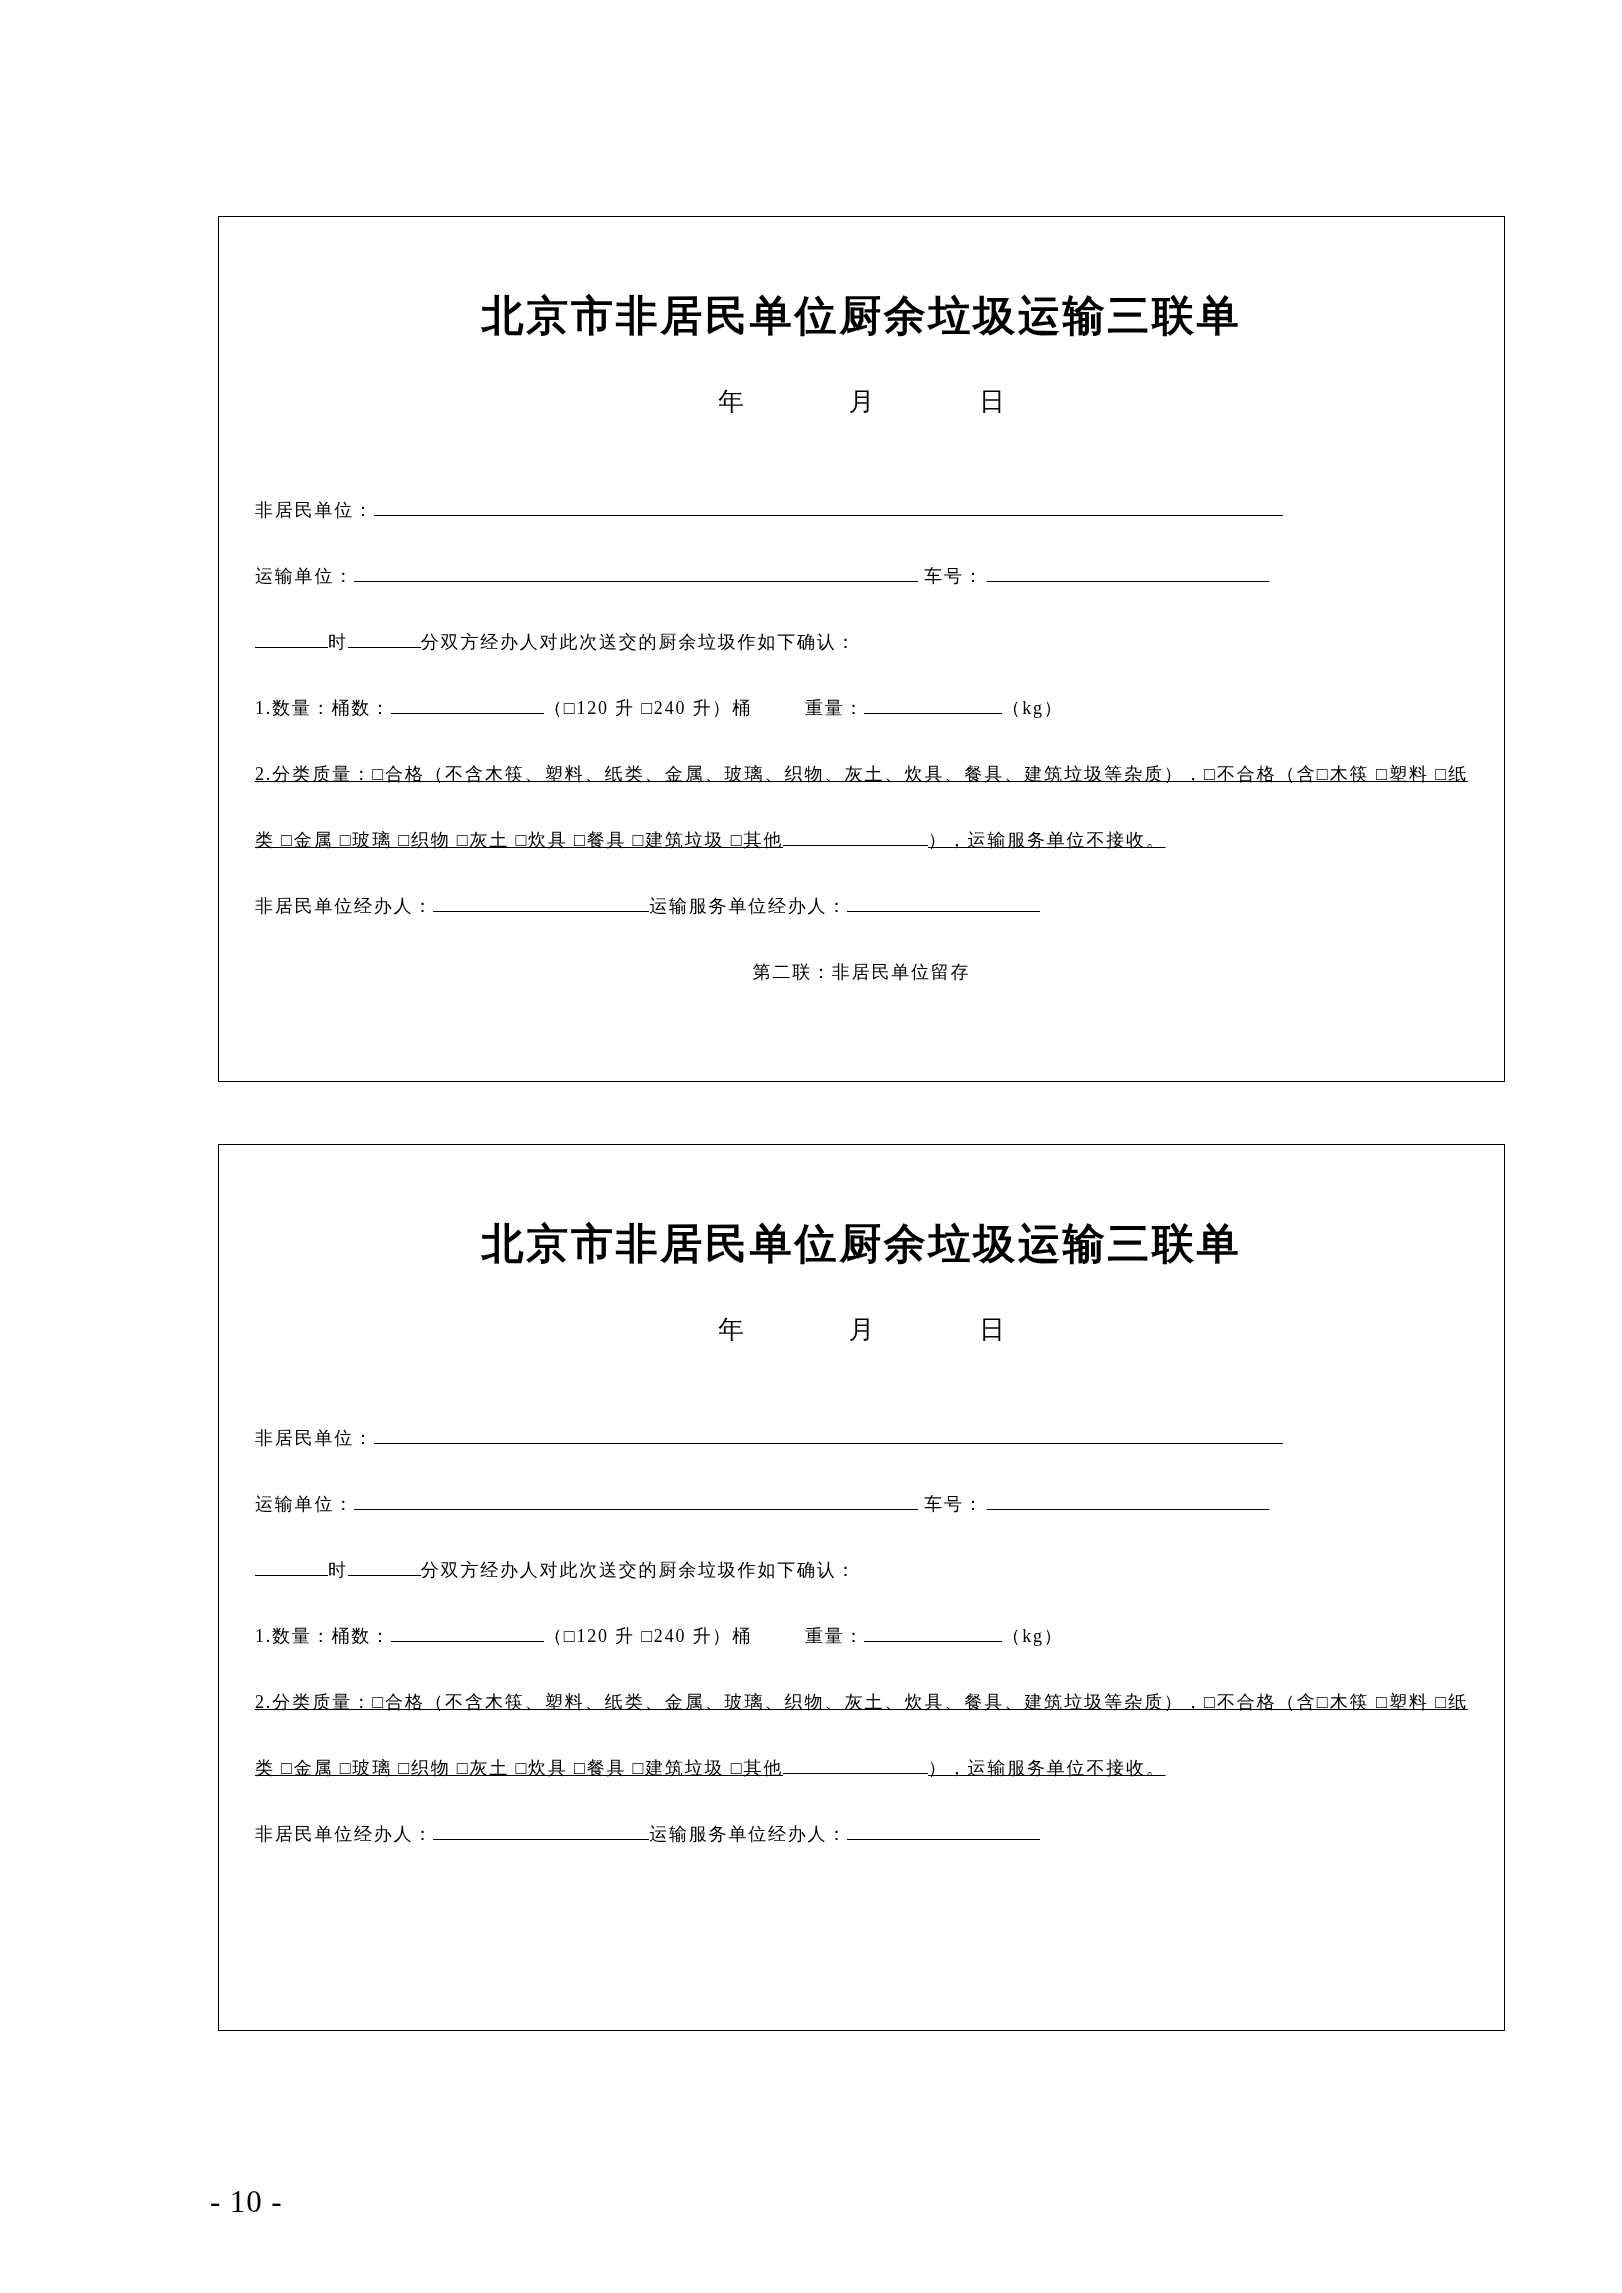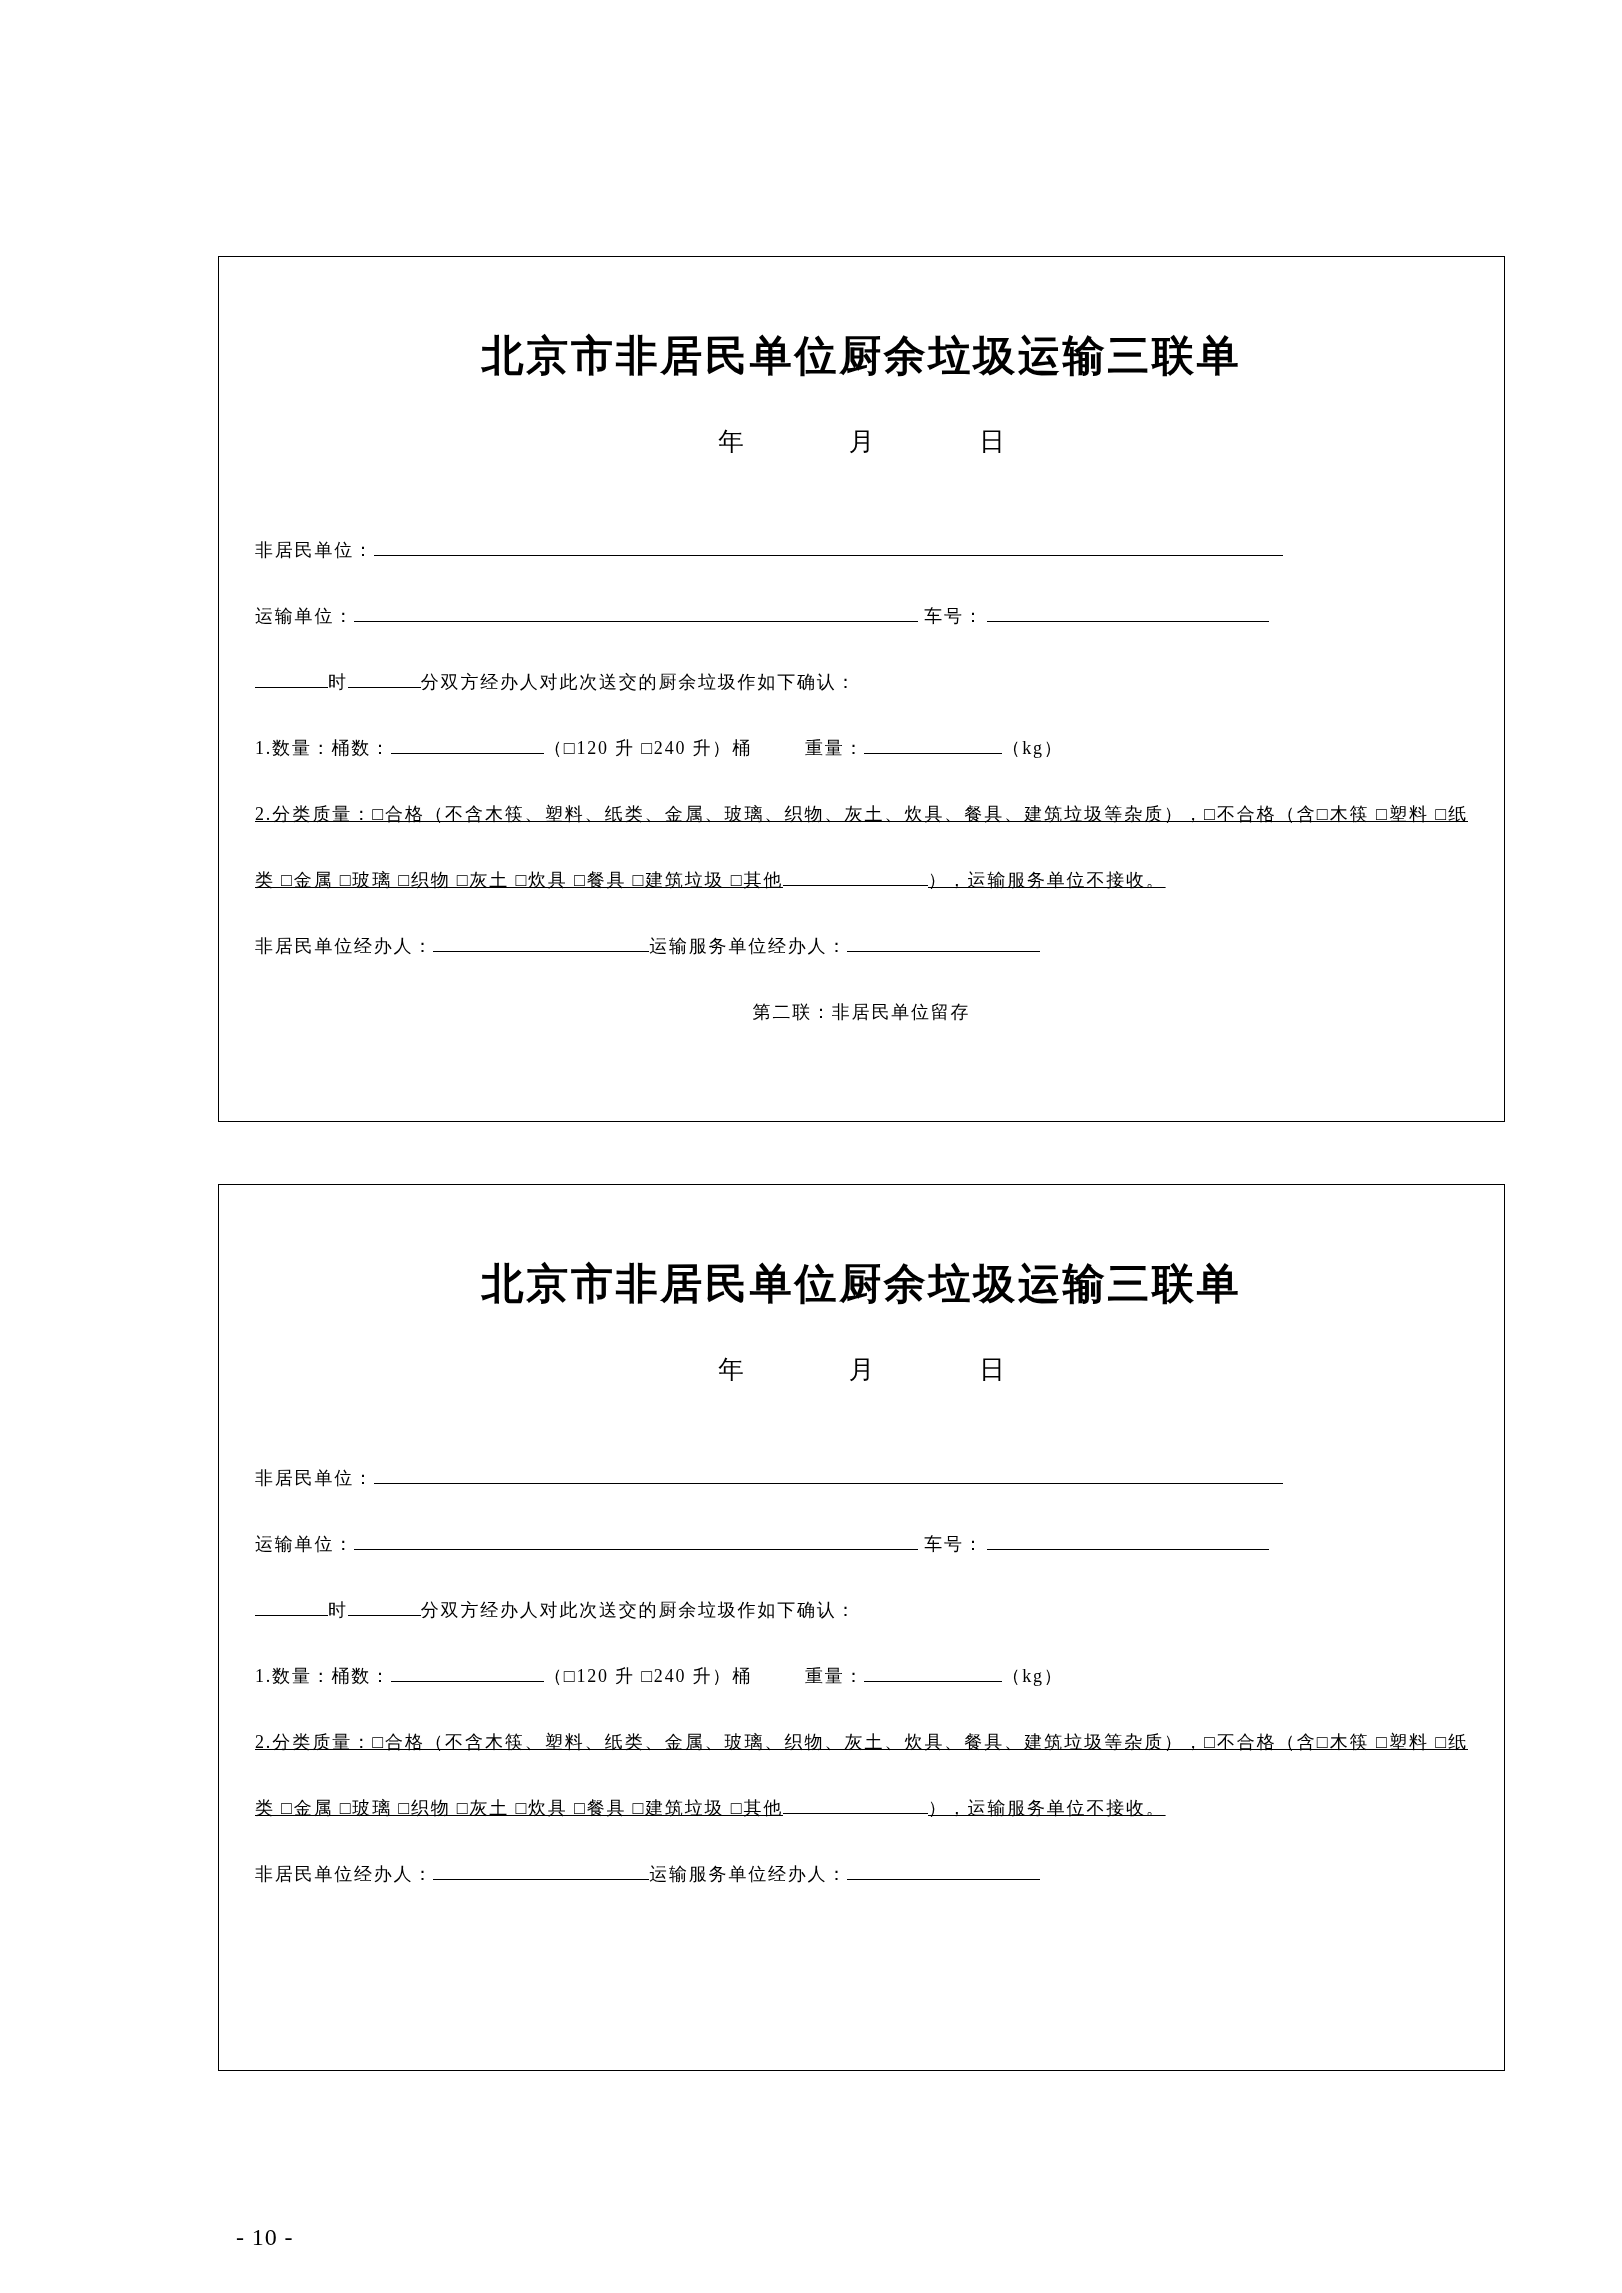--- a/index.html
+++ b/index.html
@@ -2,21 +2,21 @@
 <html style="font-size:14.5px"><head>
 <meta charset="utf-8">
 <style>
   * { margin:0; padding:0; box-sizing:border-box; }
   html,body { background:#ffffff; }
   body {
     width:1623px; height:2294px; position:relative;
     font-family:"Liberation Serif","DejaVu Serif",serif;
     color:#000;
   }
-  .page { position:absolute; inset:0; background:#fff;margin-top:40px; }
+  .page { position:absolute; inset:0; background:#fff; }
 
   .form-box {
     position:absolute; left:218px; width:1287px;
     border:1.8px solid #000; background:#fff;
     padding:47px 36px 33px 36px;
   }
   .form-box.copy2 { top:216px;  min-height:866px; }
   .form-box.copy3 { top:1144px; min-height:887px; }
 
   .form-title {
@@ -48,22 +48,22 @@
   .blank-time      { width:73px; }
   .blank-count     { width:153px; }
   .blank-weight    { width:138px; }
   .blank-other     { width:145px; }
   .blank-sign1     { width:216px; }
   .blank-sign2     { width:193px; }
 
   .weight-label { margin-left:53px; }
 
   .page-number {
-    position:absolute; left:236px; top:2184px;
-    font-size:24px; letter-spacing:0.9px;
+    position:absolute; left:210px; top:2184px;
+    font-size:31px; letter-spacing:0.9px;
   }
 </style>
 </head>
 <body>
 
 <div class="page">
 
   <div class="form-box copy2">
     <div class="form-title">北京市非居民单位厨余垃圾运输三联单</div>
     <div class="date-line">

